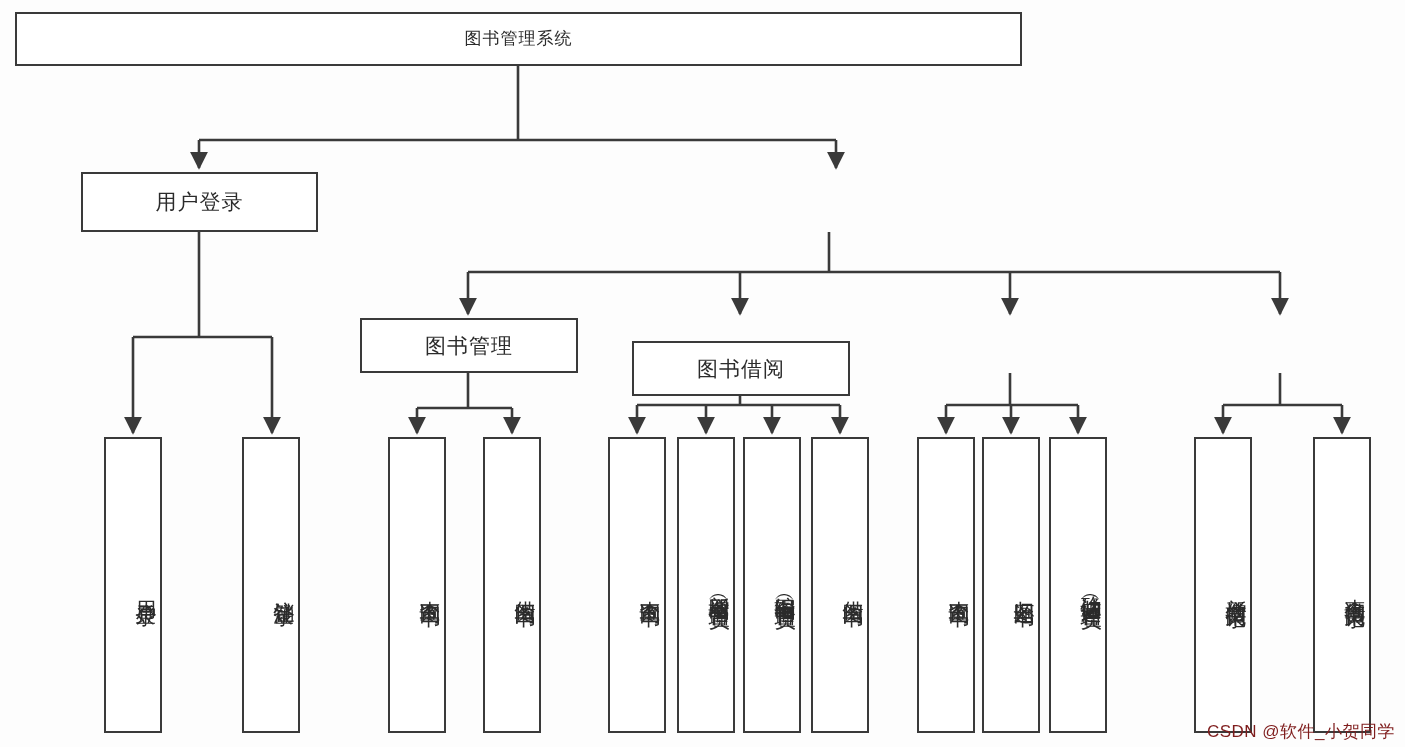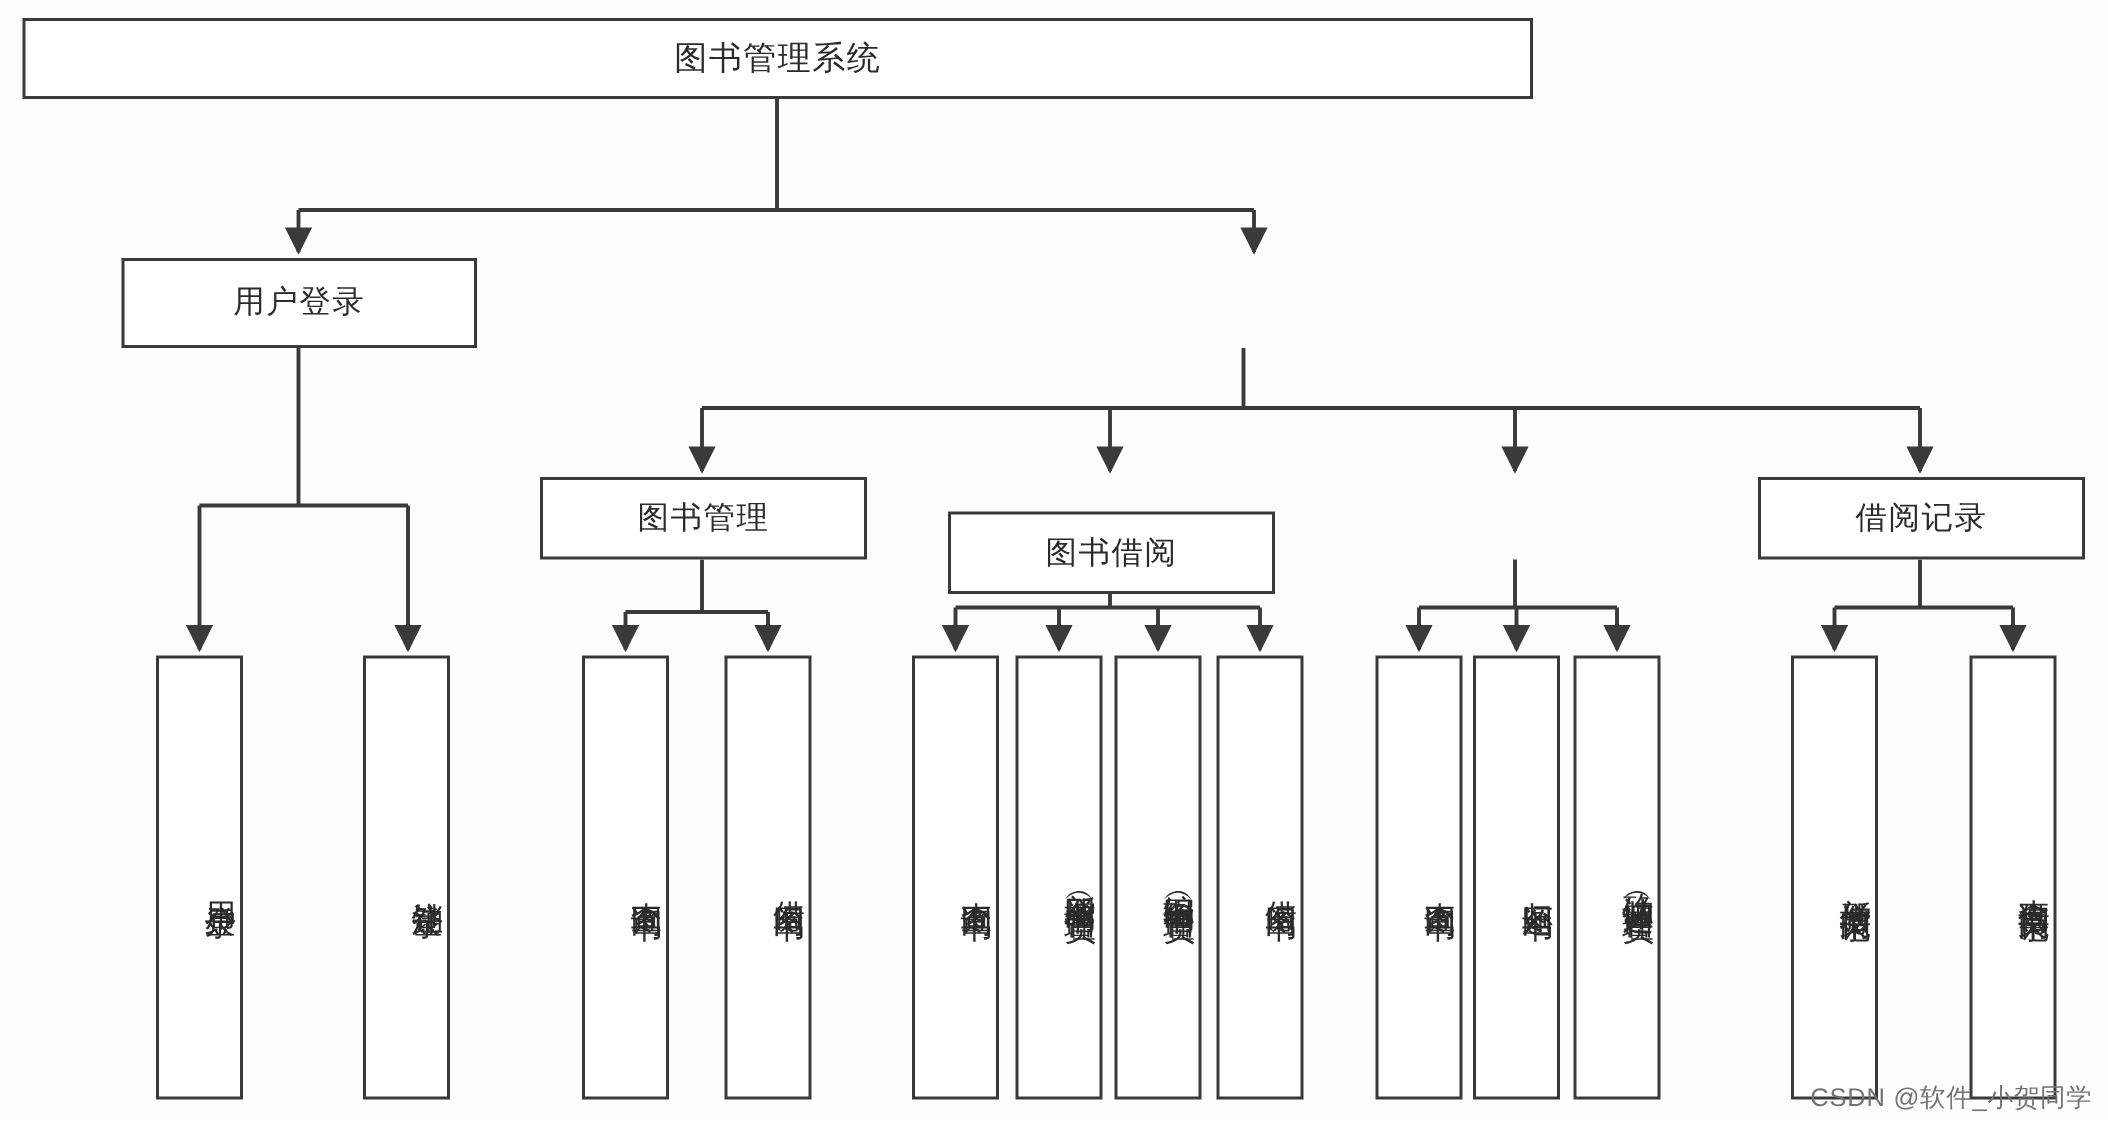--- a/index.html
+++ b/index.html
@@ -44,28 +44,28 @@
   .node.vertical {
     writing-mode: vertical-rl;
     text-orientation: upright;
     font-size: 21px;
     letter-spacing: 2px;
     padding-top: 6px;
     align-items: flex-start;
     justify-content: center;
   }
   .node.root {
-    font-size: 22px;
+    font-size: 17px;
   }
   #watermark {
     position: absolute;
     right: 10px;
     bottom: 4px;
     font-size: 17px;
-    color: #737373;
+    color: #7f1d1d;
     white-space: nowrap;
     z-index: 5;
     letter-spacing: 0.5px;
     margin-top: 48px;
   }
 </style>
 </head>
 <body>
 
 <div id="canvas">
@@ -123,21 +123,20 @@
   <div class="node horizontal root" style="left:15px; top:12px; width:1007px; height:54px;">图书管理系统</div>
 
   <div class="node horizontal" style="left:81px; top:172px; width:237px; height:60px;">用户登录</div>
 
 
   <div class="node horizontal" style="left:360px; top:318px; width:218px; height:55px;">图书管理</div>
 
   <div class="node horizontal" style="left:632px; top:318px; width:218px; height:55px;margin-top:23px;">图书借阅</div>
 
 
-  <div class="node horizontal" style="left:1172px; top:318px; width:218px; height:55px;">借阅记录</div>
 
   <div class="node vertical" style="left:104px; top:437px; width:58px; height:296px;">用户登录</div>
 
   <div class="node vertical" style="left:242px; top:437px; width:58px; height:296px;">注销登录</div>
 
   <div class="node vertical" style="left:388px; top:437px; width:58px; height:296px;">查询图书</div>
 
   <div class="node vertical" style="left:483px; top:437px; width:58px; height:296px;">借阅图书</div>
 
   <div class="node vertical" style="left:608px; top:437px; width:58px; height:296px;">查询图书</div>

